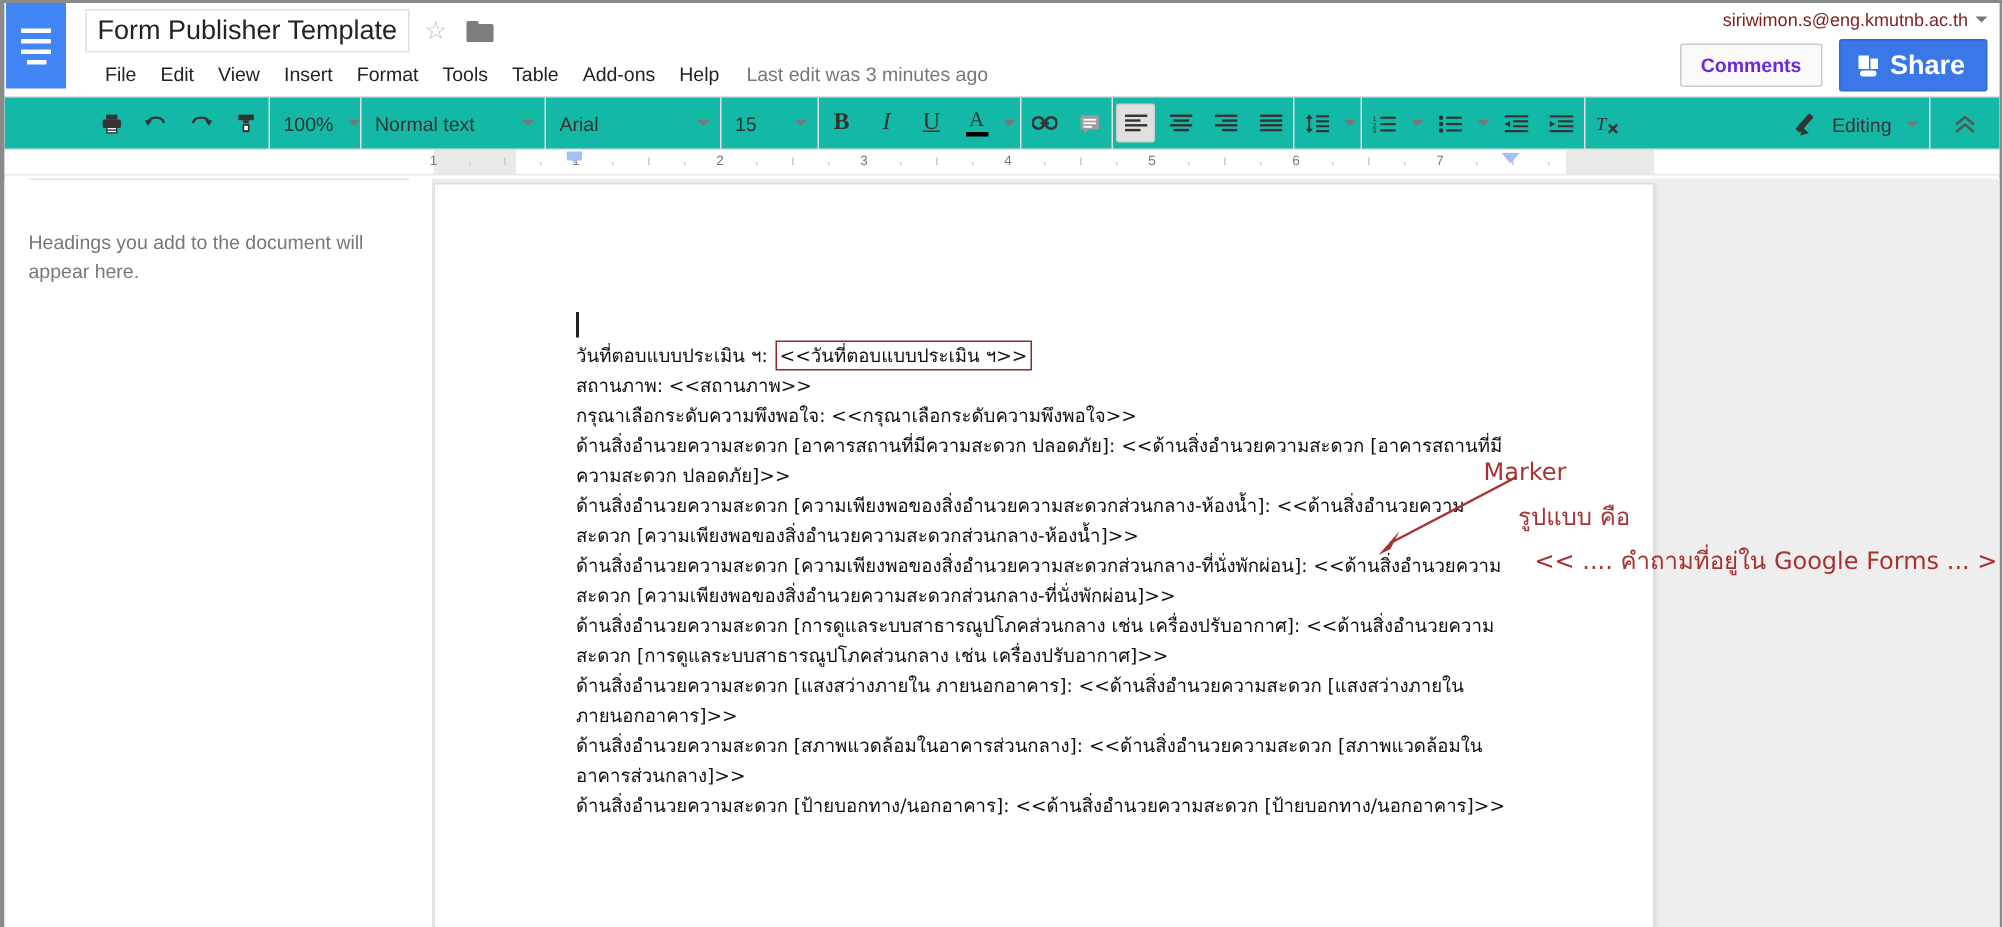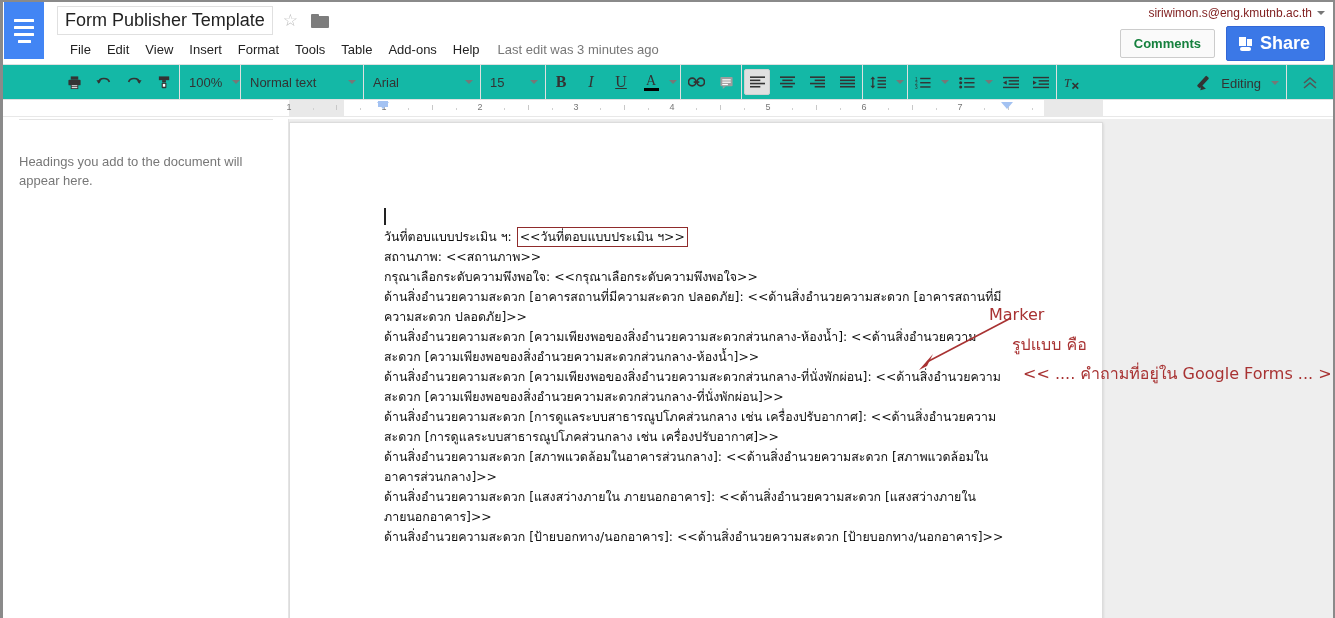--- a/index.html
+++ b/index.html
@@ -76,21 +76,21 @@
   }
   .account-row { display: flex; align-items: center; justify-content: flex-end; }
   .account-email { font-size: 12px; color: #7f1d1d; }
   .account-caret {
     margin-left: 5px; width: 0; height: 0;
     border-left: 4px solid transparent; border-right: 4px solid transparent;
     border-top: 4px solid #777;
   }
   .btn-row { display: flex; align-items: center; justify-content: flex-end; margin-top: 6px; }
   .btn-comments {
-    font-size: 13px; color: #15803d; background: #fafafa;
+    font-size: 13px; color: #6d28d9; background: #fafafa;
     border: 1px solid #ccc; border-radius: 2px;
     padding: 6px 13px; cursor: pointer; font-weight: bold;
   }
   .btn-share {
     margin-left: 11px;
     font-size: 18px; color: #fff; background: #3b78e7;
     border: 1px solid #3367d6; border-radius: 2px;
     padding: 6px 14px 6px 11px; cursor: pointer; font-weight: bold;
     display: flex; align-items: center;
   }
@@ -581,22 +581,22 @@
           <div class="caret-line"></div>
 
           <div class="doc-text">
             <div class="doc-line"><span>วันที่ตอบแบบประเมิน ฯ: </span><span class="marker-box">&lt;&lt;วันที่ตอบแบบประเมิน ฯ&gt;&gt;</span></div>
             <div class="doc-line">สถานภาพ: &lt;&lt;สถานภาพ&gt;&gt;</div>
             <div class="doc-line">กรุณาเลือกระดับความพึงพอใจ: &lt;&lt;กรุณาเลือกระดับความพึงพอใจ&gt;&gt;</div>
             <div class="doc-line">ด้านสิ่งอำนวยความสะดวก [อาคารสถานที่มีความสะดวก ปลอดภัย]: &lt;&lt;ด้านสิ่งอำนวยความสะดวก [อาคารสถานที่มีความสะดวก ปลอดภัย]&gt;&gt;</div>
             <div class="doc-line">ด้านสิ่งอำนวยความสะดวก [ความเพียงพอของสิ่งอำนวยความสะดวกส่วนกลาง-ห้องน้ำ]: &lt;&lt;ด้านสิ่งอำนวยความสะดวก [ความเพียงพอของสิ่งอำนวยความสะดวกส่วนกลาง-ห้องน้ำ]&gt;&gt;</div>
             <div class="doc-line">ด้านสิ่งอำนวยความสะดวก [ความเพียงพอของสิ่งอำนวยความสะดวกส่วนกลาง-ที่นั่งพักผ่อน]: &lt;&lt;ด้านสิ่งอำนวยความสะดวก [ความเพียงพอของสิ่งอำนวยความสะดวกส่วนกลาง-ที่นั่งพักผ่อน]&gt;&gt;</div>
             <div class="doc-line">ด้านสิ่งอำนวยความสะดวก [การดูแลระบบสาธารณูปโภคส่วนกลาง เช่น เครื่องปรับอากาศ]: &lt;&lt;ด้านสิ่งอำนวยความสะดวก [การดูแลระบบสาธารณูปโภคส่วนกลาง เช่น เครื่องปรับอากาศ]&gt;&gt;</div>
+            <div class="doc-line">ด้านสิ่งอำนวยความสะดวก [แสงสว่างภายใน ภายนอกอาคาร]: &lt;&lt;ด้านสิ่งอำนวยความสะดวก [แสงสว่างภายใน ภายนอกอาคาร]&gt;&gt;</div>
             <div class="doc-line">ด้านสิ่งอำนวยความสะดวก [สภาพแวดล้อมในอาคารส่วนกลาง]: &lt;&lt;ด้านสิ่งอำนวยความสะดวก [สภาพแวดล้อมในอาคารส่วนกลาง]&gt;&gt;</div>
-            <div class="doc-line">ด้านสิ่งอำนวยความสะดวก [แสงสว่างภายใน ภายนอกอาคาร]: &lt;&lt;ด้านสิ่งอำนวยความสะดวก [แสงสว่างภายใน ภายนอกอาคาร]&gt;&gt;</div>
             <div class="doc-line">ด้านสิ่งอำนวยความสะดวก [ป้ายบอกทาง/นอกอาคาร]: &lt;&lt;ด้านสิ่งอำนวยความสะดวก [ป้ายบอกทาง/นอกอาคาร]&gt;&gt;</div>
           </div>
         </div>
       </div>
 
       <svg class="arrow-svg" width="130" height="60">
         <path d="M122 4 L38 48" stroke="#a83232" stroke-width="1.6" fill="none"></path>
         <path d="M30 56 L44 40 L38 52 Z" fill="#a83232"></path>
       </svg>
 

